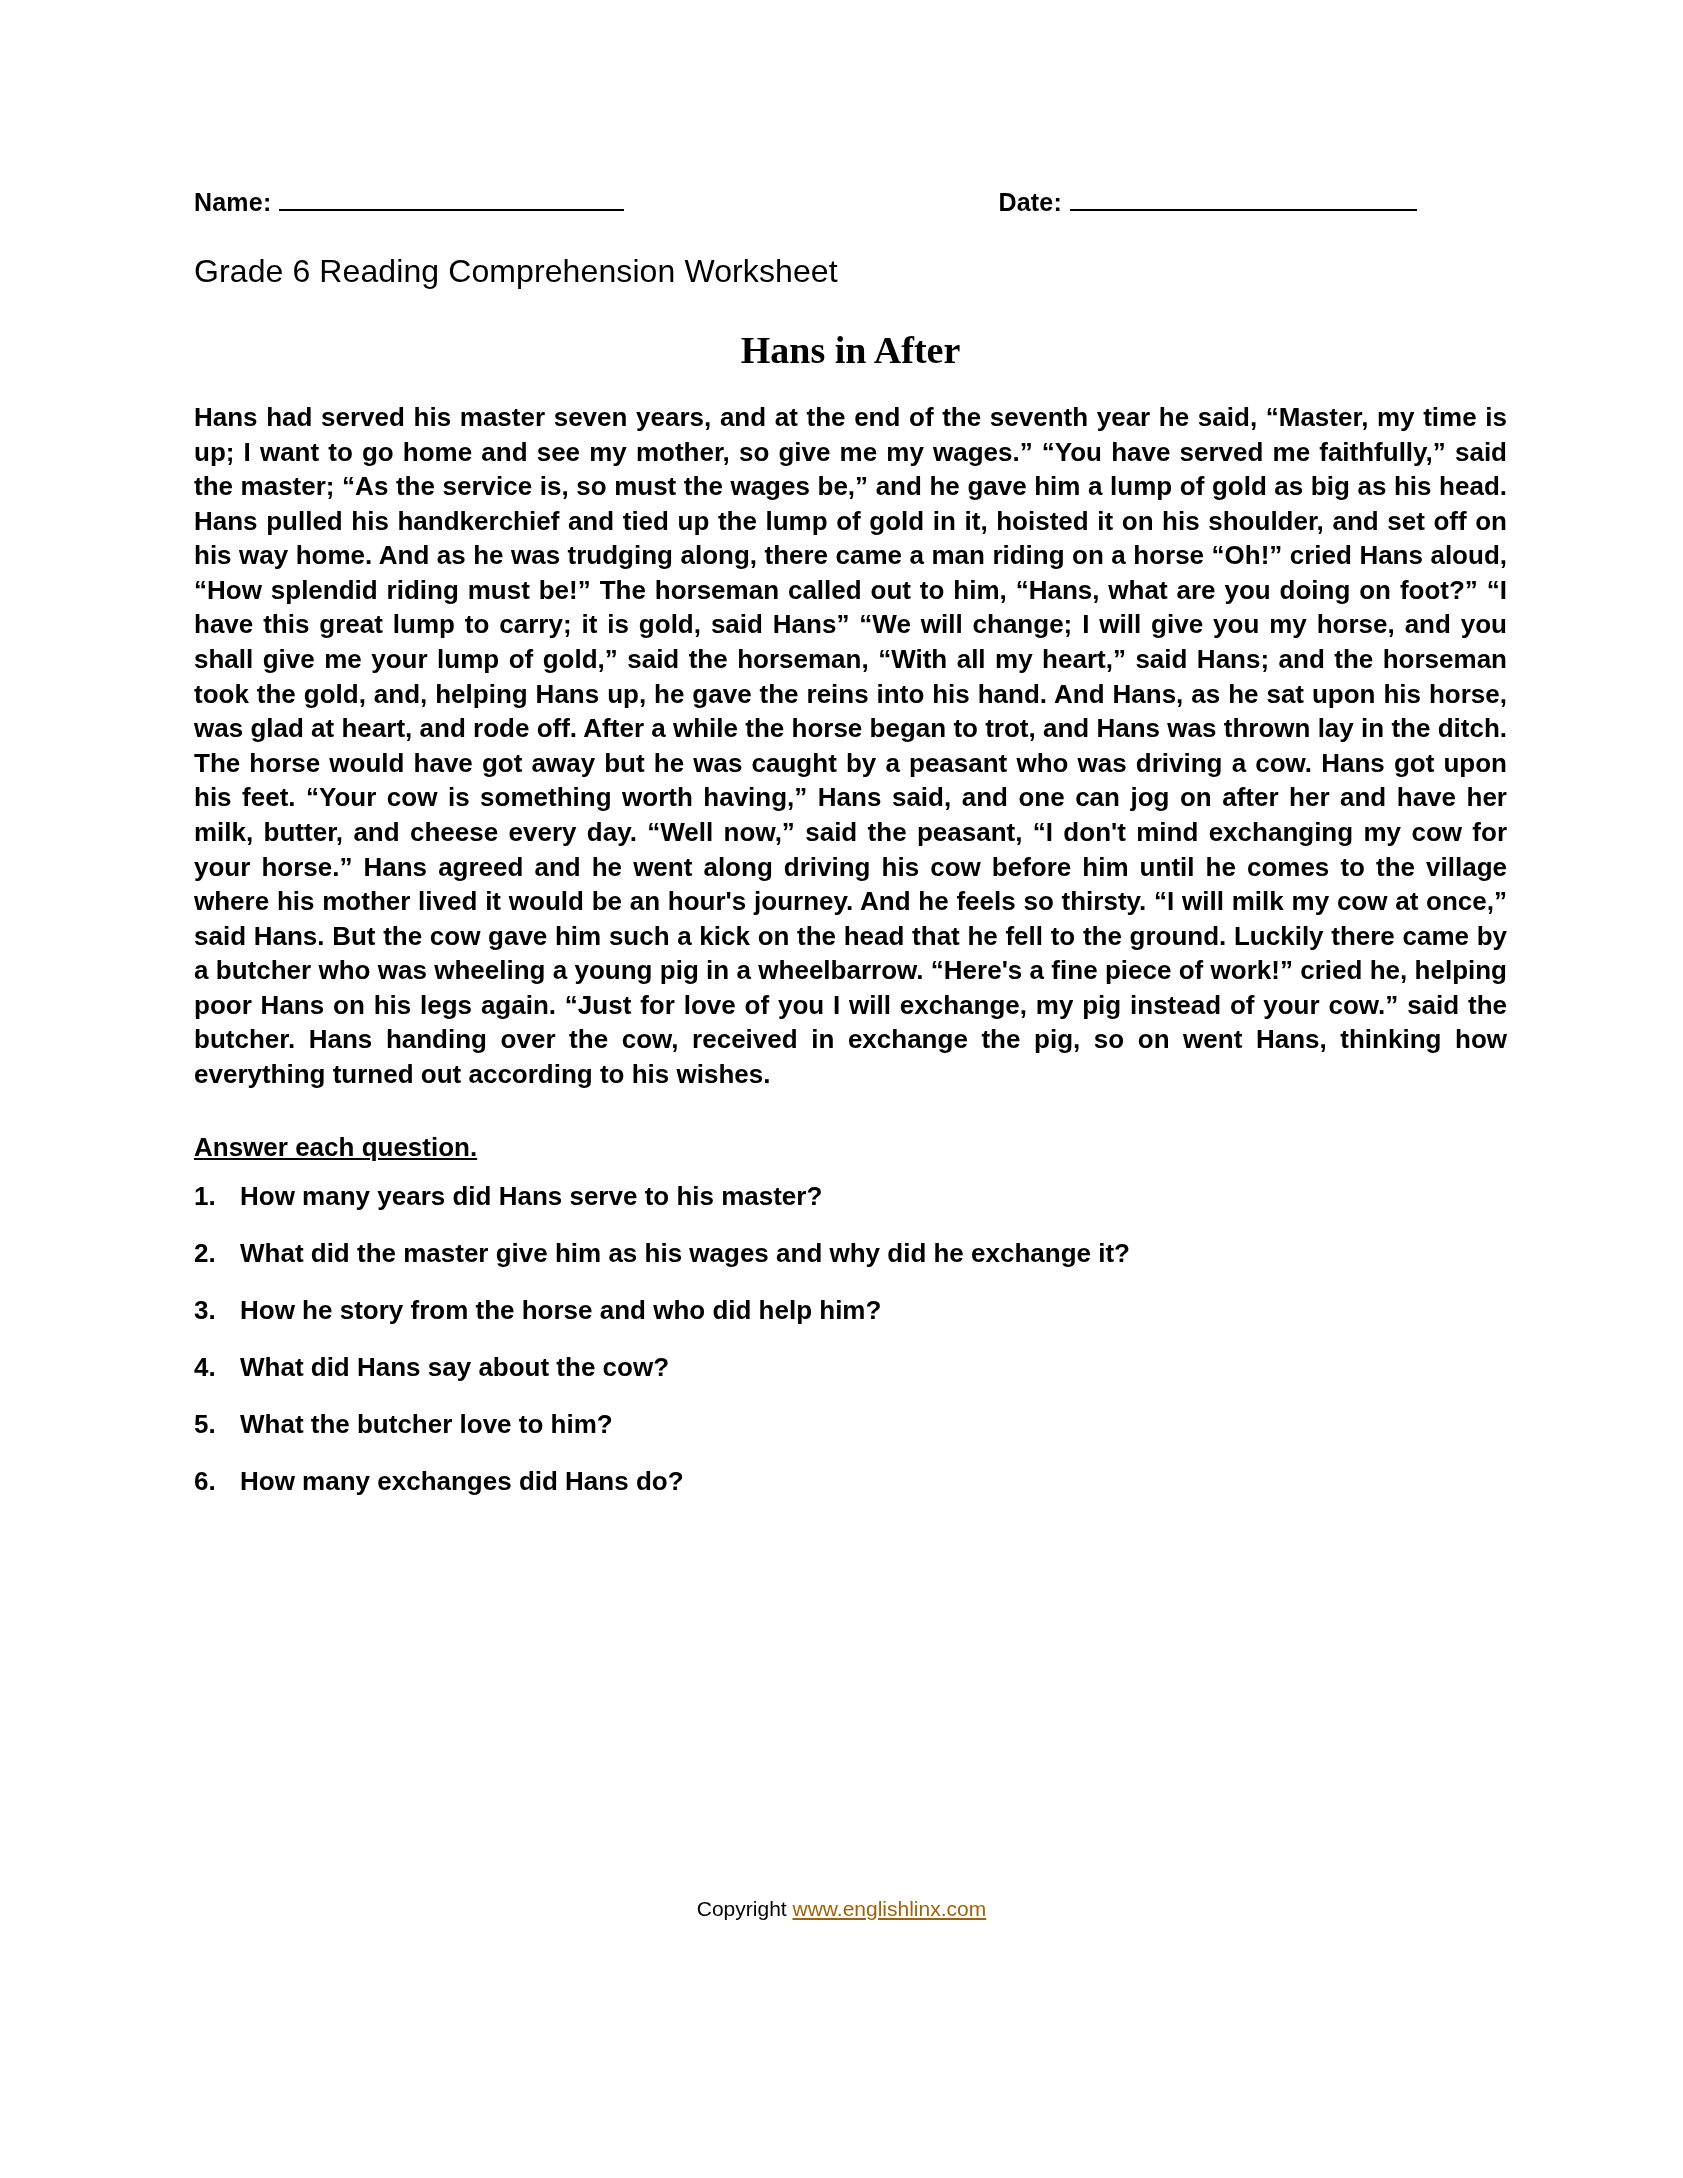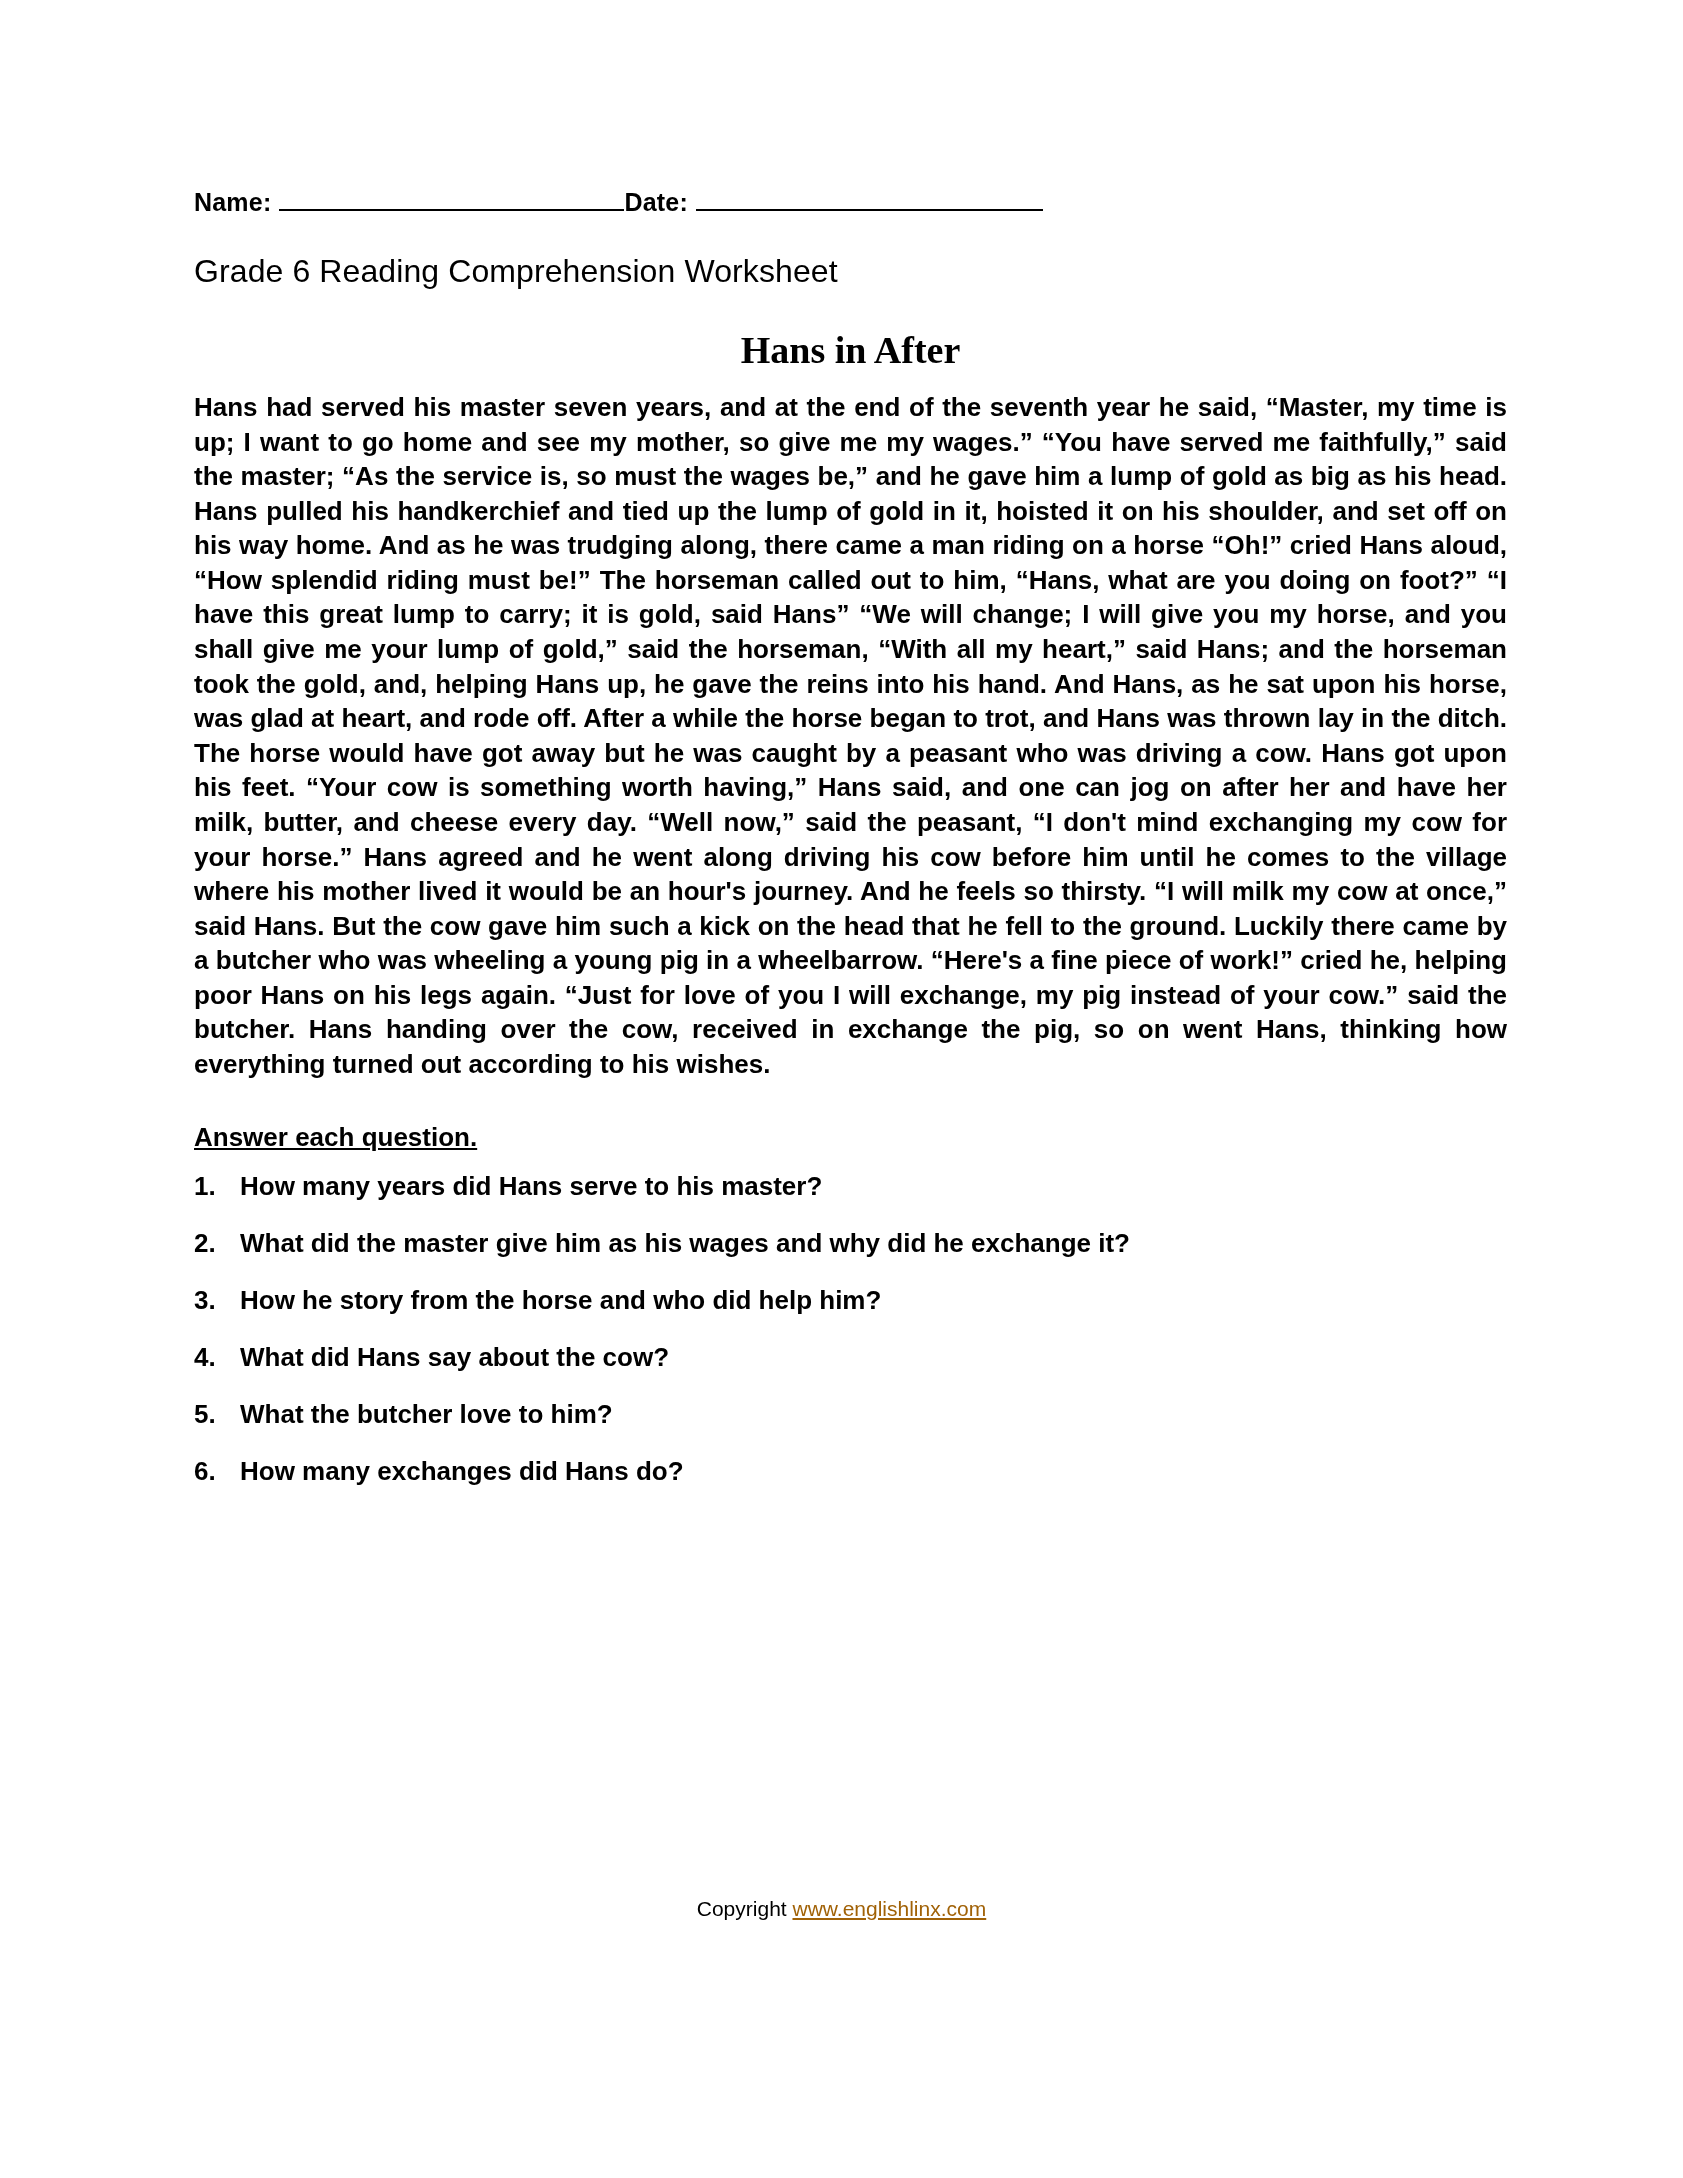--- a/index.html
+++ b/index.html
@@ -40,21 +40,21 @@
   .field-label {
     font-weight: bold;
   }
   .field-line {
     display: inline-block;
     border-bottom: 2px solid #000;
     height: 20px;
     margin-left: 8px;
   }
   .name-field .field-line { width: 345px; }
-  .date-field { }
+  .date-field { margin-left: 374px; }
   .date-field .field-line { width: 347px; }
 
   
   .worksheet-title {
     text-align: left;
     font-size: 32px;
     font-weight: normal;
     margin-top: 36px;
     letter-spacing: 0.1px;
   }
@@ -70,21 +70,21 @@
   .instructions {
     font-size: 26px;
     font-weight: bold;
     margin-top: 42px;
   }
   .passage {
     font-size: 26px;
     font-weight: bold;
     line-height: 1.33;
     text-align: justify;
-    margin-top: 18px;
+    margin-top: 28px;
     letter-spacing: 0px;
   }
 
   
   .answer-heading {
     font-size: 26px;
     font-weight: bold;
     text-decoration: underline;
     margin-top: 40px;
   }

